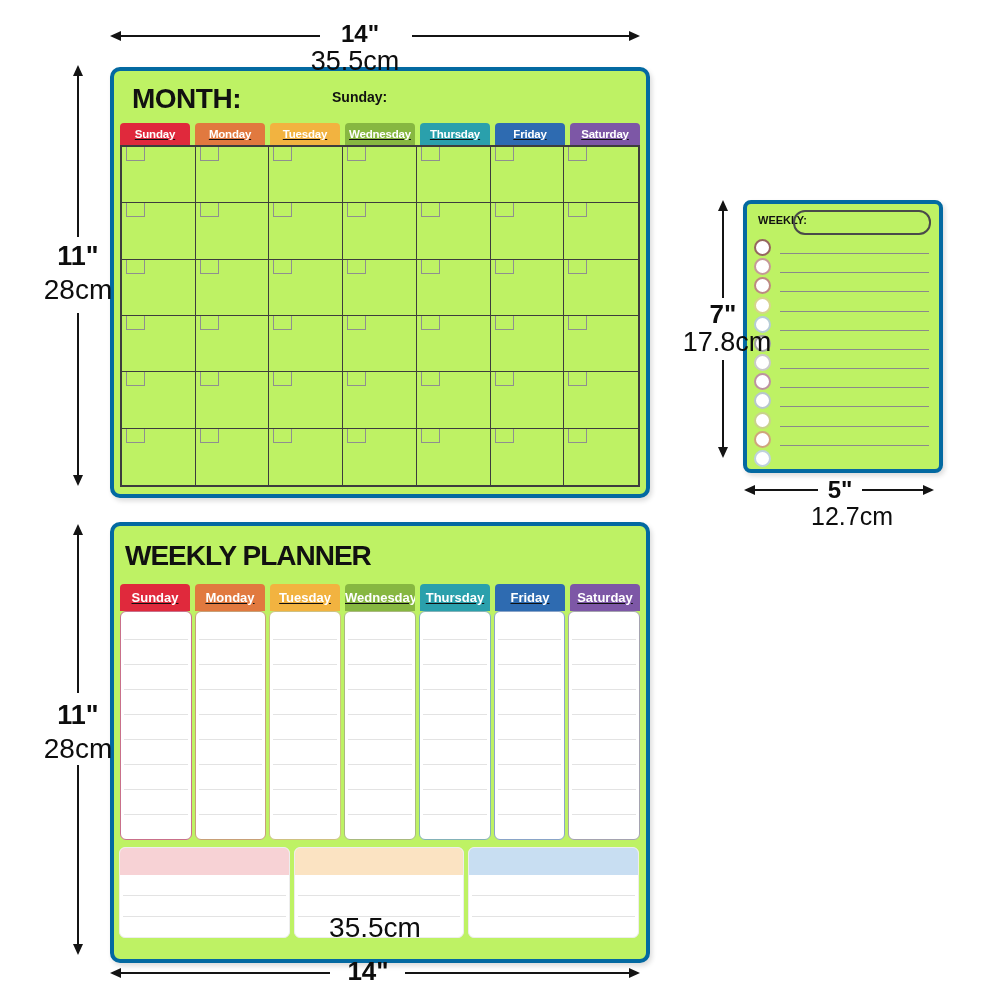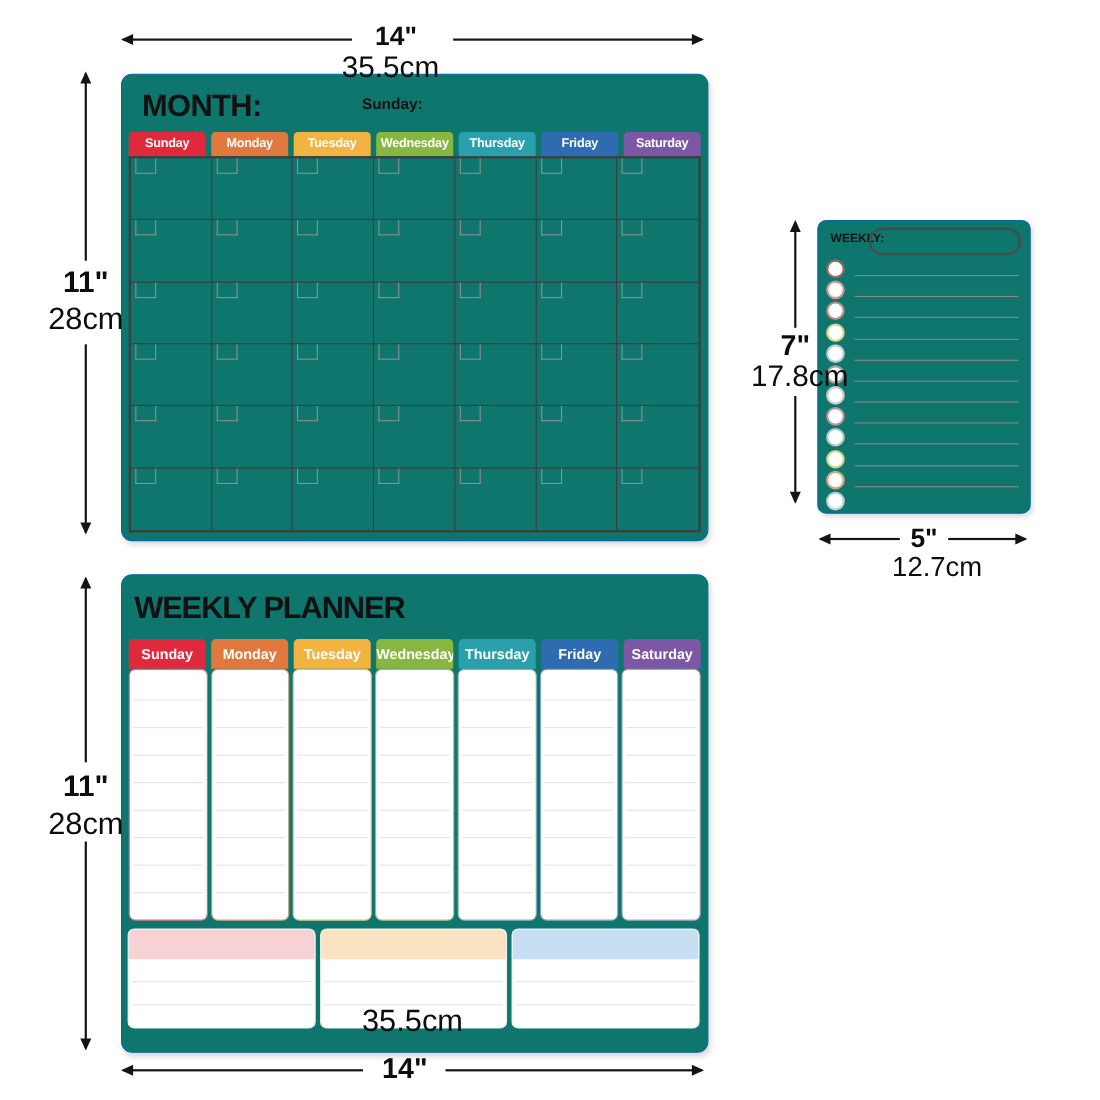--- a/index.html
+++ b/index.html
@@ -1,27 +1,27 @@
 <!DOCTYPE html>
 <html><head>
 <meta charset="utf-8">
 <style>
   html,body{margin:0;padding:0;background:#ffffff;}
   .canvas{position:relative;width:1000px;height:1000px;background:#ffffff;
           font-family:"Liberation Sans",sans-serif;color:#111;overflow:hidden;}
 
   
-  .board{position:absolute;background:#0f766e;border:1px solid #0369a1;border-radius:10px;
+  .board{position:absolute;background:#bef264;border:4px solid #0369a1;border-radius:10px;
          box-shadow:2px 3px 5px rgba(0,0,0,0.14);}
 
   
   .month-board{left:110px;top:67px;width:532px;height:423px;}
   .mb-title{position:absolute;left:18px;top:12px;font-size:28px;font-weight:bold;letter-spacing:-0.5px;}
   .mb-notes{position:absolute;left:218px;top:18px;font-size:14px;font-weight:bold;}
-  .headers{position:absolute;display:flex;gap:5px;}
+  .headers{position:absolute;display:flex;gap:5px;text-decoration:underline;}
   .mb-headers{left:6px;right:6px;top:52px;height:22px;}
   .day-tab{flex:1;border-radius:4px 4px 0 0;color:#fff;font-weight:bold;text-align:center;overflow:hidden;}
   .mb-headers .day-tab{font-size:11.5px;line-height:23px;letter-spacing:-0.2px;}
   .m-grid{position:absolute;left:6px;right:6px;top:74px;height:338px;border:2px solid #3d3d3d;
           display:grid;grid-template-columns:repeat(7,1fr);grid-template-rows:repeat(6,1fr);}
   .m-cell{border-right:1.5px solid #3d3d3d;border-bottom:1.5px solid #3d3d3d;position:relative;}
   .m-cell:nth-of-type(7n){border-right:none;}
   .m-cell:nth-of-type(n+36){border-bottom:none;}
   .m-marker{position:absolute;left:4px;top:0;width:17px;height:13px;
             border:1.5px solid #8f8f8f;border-top:none;}

